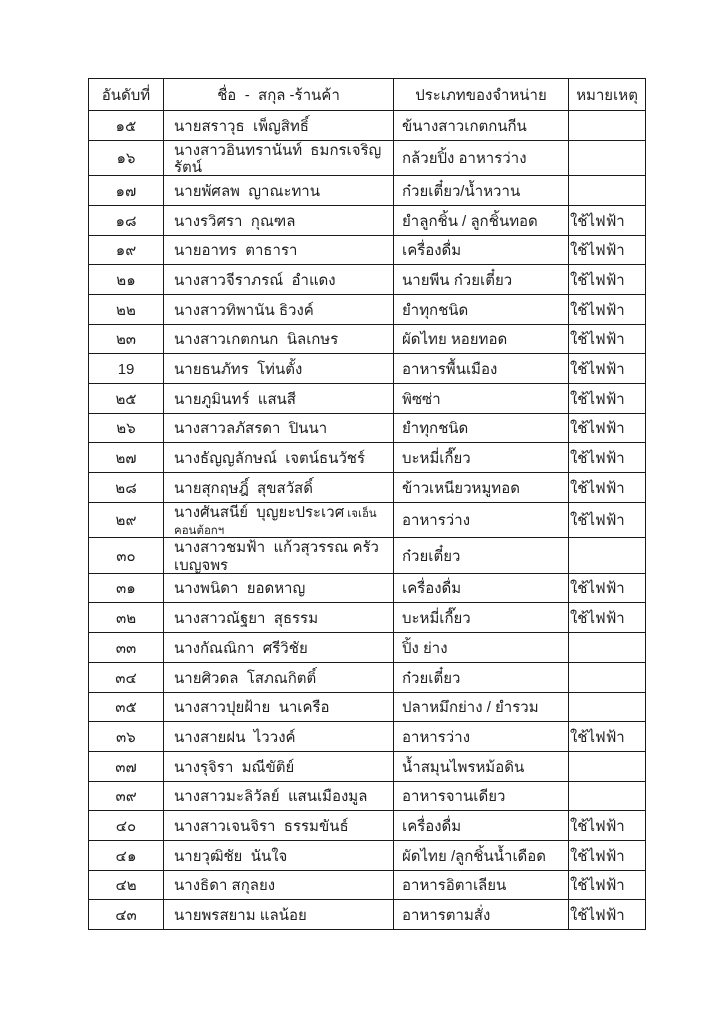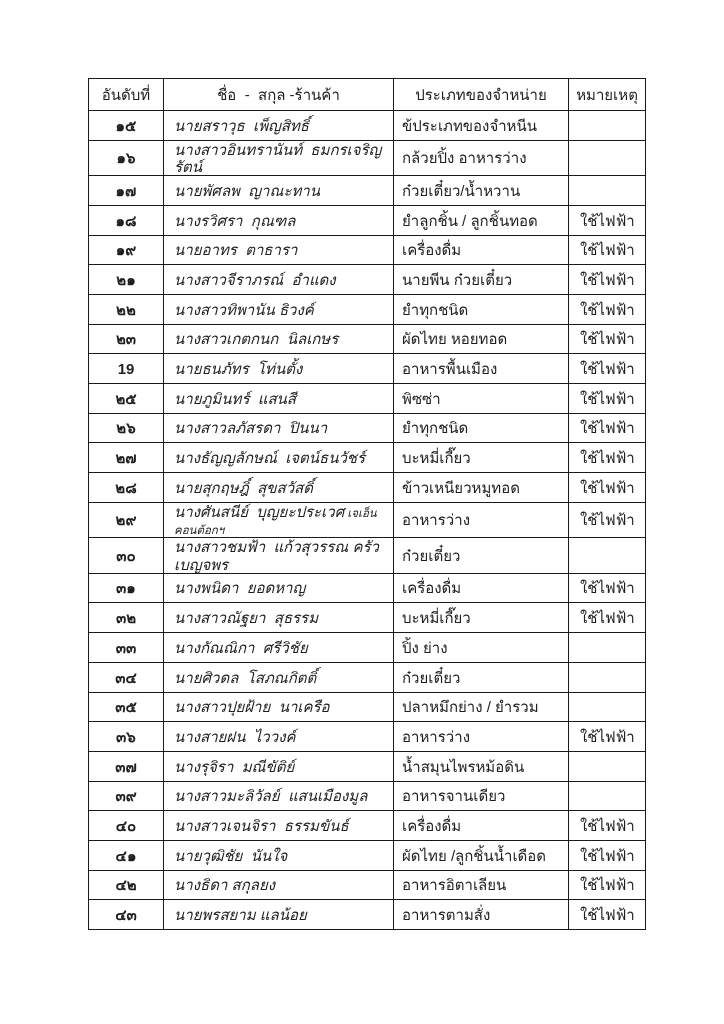--- a/index.html
+++ b/index.html
@@ -44,31 +44,29 @@
     text-align: center;
     padding: 0 2px;
   }
   tbody td {
     height: 28.7px;
     padding: 0 6px;
   }
   tbody td.rank {
     text-align: center;
     padding: 0 2px;
-    font-weight: bold;
   }
   tbody td.name {
     padding-left: 10px;
-    font-style: italic;
   }
   tbody td.type {
     padding-left: 8px;
   }
   tbody td.remark {
-    padding-left: 11px;
+    padding-left: 1px;
   }
   .name-small {
     font-size: 11.5px;
   }
   .footer {
     position: absolute;
     left: 88px;
     top: 983px;
     width: 557px;
     text-align: center;
@@ -92,21 +90,21 @@
           <th>อันดับที่</th>
           <th>ชื่อ  -  สกุล -ร้านค้า</th>
           <th>ประเภทของจำหน่าย</th>
           <th>หมายเหตุ</th>
         </tr>
     </thead>
     <tbody>
         <tr>
           <td class="rank">๑๕</td>
           <td class="name">นายสราวุธ  เพ็ญสิทธิ์</td>
-          <td class="type">ข้ประเภทของจำหนีน</td>
+          <td class="type">ข้นางสาวเกตกนกีน</td>
           <td class="remark"></td>
         </tr>
         <tr>
           <td class="rank">๑๖</td>
           <td class="name">นางสาวอินทรานันท์  ธมกรเจริญรัตน์</td>
           <td class="type">กล้วยปิ้ง อาหารว่าง</td>
           <td class="remark"></td>
         </tr>
         <tr>
           <td class="rank">๑๗</td>

